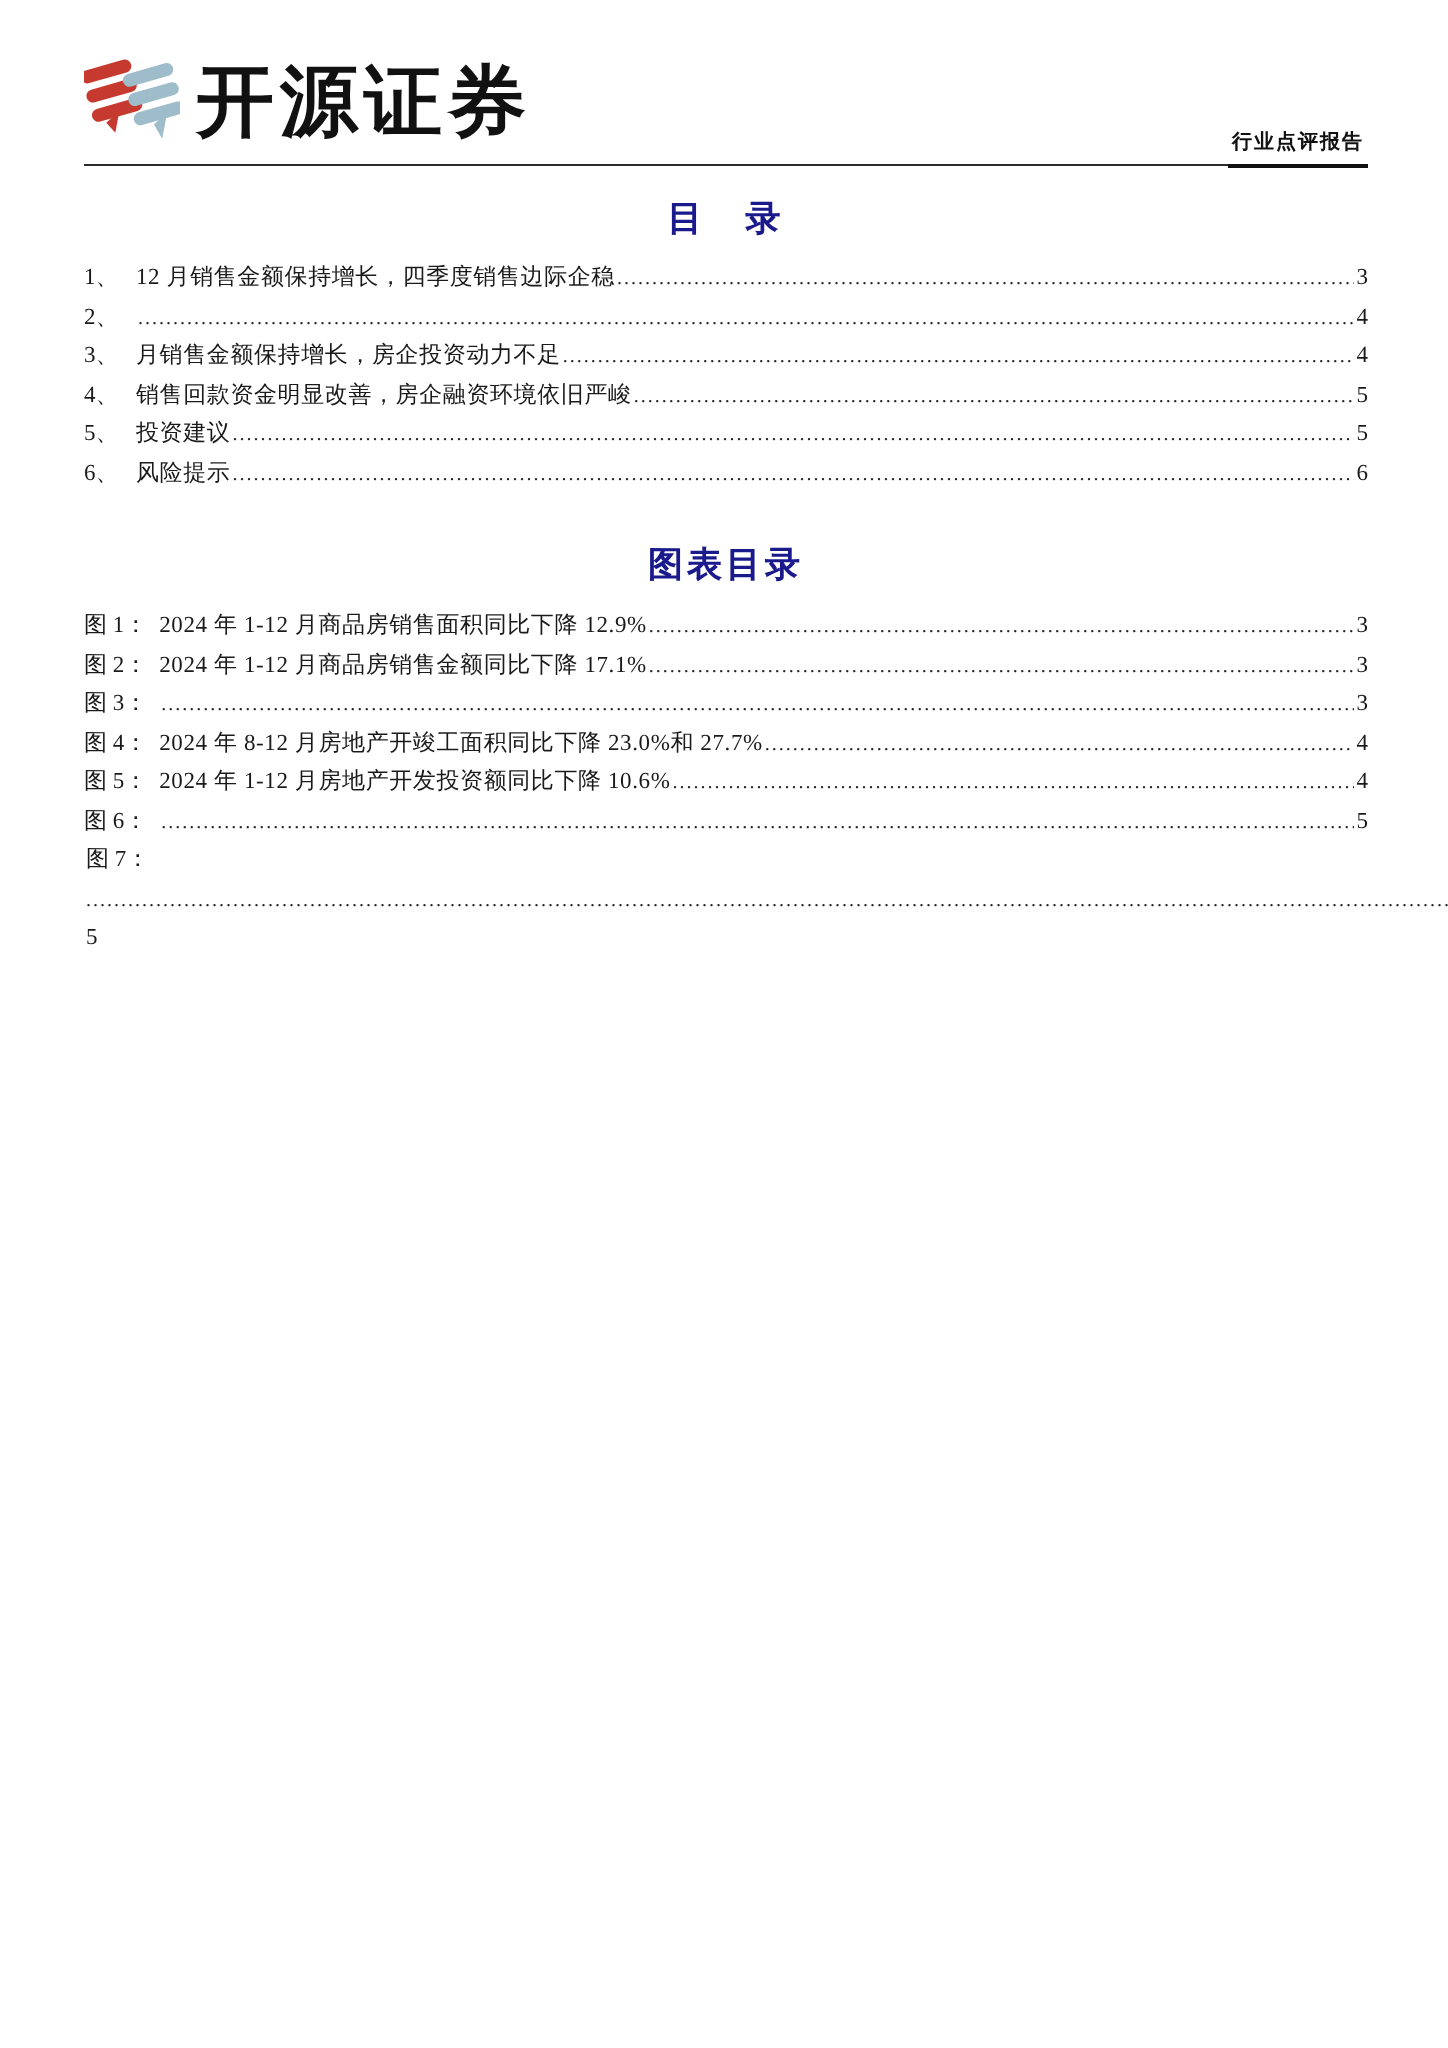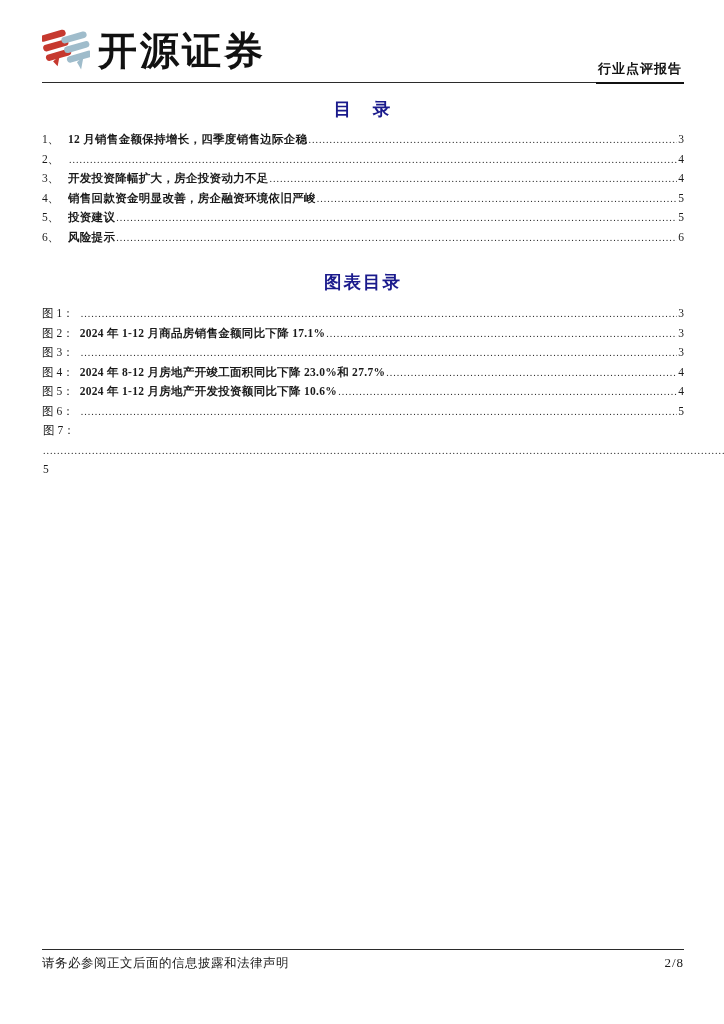--- a/index.html
+++ b/index.html
@@ -26,21 +26,21 @@
     display:flex;justify-content:space-between;align-items:flex-end;
     border-bottom:1.5px solid var(--rule);
     padding-bottom:4px;
   }
   .logo{display:flex;align-items:center;gap:8px;}
   .logo-text{
     font-family:"Liberation Sans","DejaVu Sans",sans-serif;
     font-weight:bold;font-size:39px;letter-spacing:3px;color:#111;
   }
   .report-type{
-    font-weight:bold;font-size:13px;letter-spacing:1px;color:#111;
+    font-weight:bold;font-size:10px;letter-spacing:1px;color:#111;
     border-bottom:2.5px solid #111;
     padding:0 2px 4px 2px;
     margin-bottom:-5.5px;
   }
   
   .sec-title{
     text-align:center;font-weight:bold;font-size:17.5px;
     color:var(--title_navy);letter-spacing:2px;
   }
   .toc-title{margin:14px 0 9px 0;}
@@ -51,21 +51,20 @@
     display:flex;align-items:baseline;
     font-size:11.5px;line-height:19.5px;
     color:var(--text);
   }
   .entry-num{flex:0 0 auto;padding-right:6px;white-space:nowrap;}
   .toc .entry-num{min-width:26px;}
   .figs .entry-num{min-width:32px;}
   .entry-text{
     flex:0 1 auto;white-space:nowrap;overflow:hidden;
     letter-spacing:0.3px;
-    font-weight:bold;
   }
   .leader{
     flex:1 0 8px;overflow:hidden;white-space:nowrap;
     color:#222;font-size:10px;letter-spacing:1px;
     margin:0 1px;
   }
   .leader::after{
     content:"..................................................................................................................................................................................................................................................................................................................................";
   }
   .entry-page{flex:0 0 auto;text-align:right;font-size:11.5px;}
@@ -125,21 +124,21 @@
         </div>
 
         <div class="entry">
           <span class="entry-num">2、</span>
           <span class="leader"></span>
           <span class="entry-page">4</span>
         </div>
 
         <div class="entry">
           <span class="entry-num">3、</span>
-          <span class="entry-text">开发投资降幅扩大，房企投资动力不足</span>
+          <span class="entry-text">月销售金额保持增长，房企投资动力不足</span>
           <span class="leader"></span>
           <span class="entry-page">4</span>
         </div>
 
         <div class="entry">
           <span class="entry-num">4、</span>
           <span class="entry-text">销售回款资金明显改善，房企融资环境依旧严峻</span>
           <span class="leader"></span>
           <span class="entry-page">5</span>
         </div>
@@ -158,20 +157,21 @@
           <span class="entry-page">6</span>
         </div>
       </div>
 
     <div class="sec-title figures-title">图表目录</div>
 
     <div class="list figs">
 
         <div class="entry">
           <span class="entry-num">图 1：</span>
+          <span class="entry-text">2024 年 1-12 月商品房销售面积同比下降 12.9%</span>
           <span class="leader"></span>
           <span class="entry-page">3</span>
         </div>
 
         <div class="entry">
           <span class="entry-num">图 2：</span>
           <span class="entry-text">2024 年 1-12 月商品房销售金额同比下降 17.1%</span>
           <span class="leader"></span>
           <span class="entry-page">3</span>
         </div>
@@ -204,17 +204,13 @@
 
         <div class="entry wrap">
           <span class="entry-num">图 7：</span>
           <span class="leader"></span>
           <span class="entry-page">5</span>
         </div>
       </div>
 
   </div>
 
-  <div class="footer">
-    <span class="disclaimer">请务必参阅正文后面的信息披露和法律声明</span>
-    <span class="page-indicator">2/8</span>
-  </div>
 </div>
 
 </body></html>

